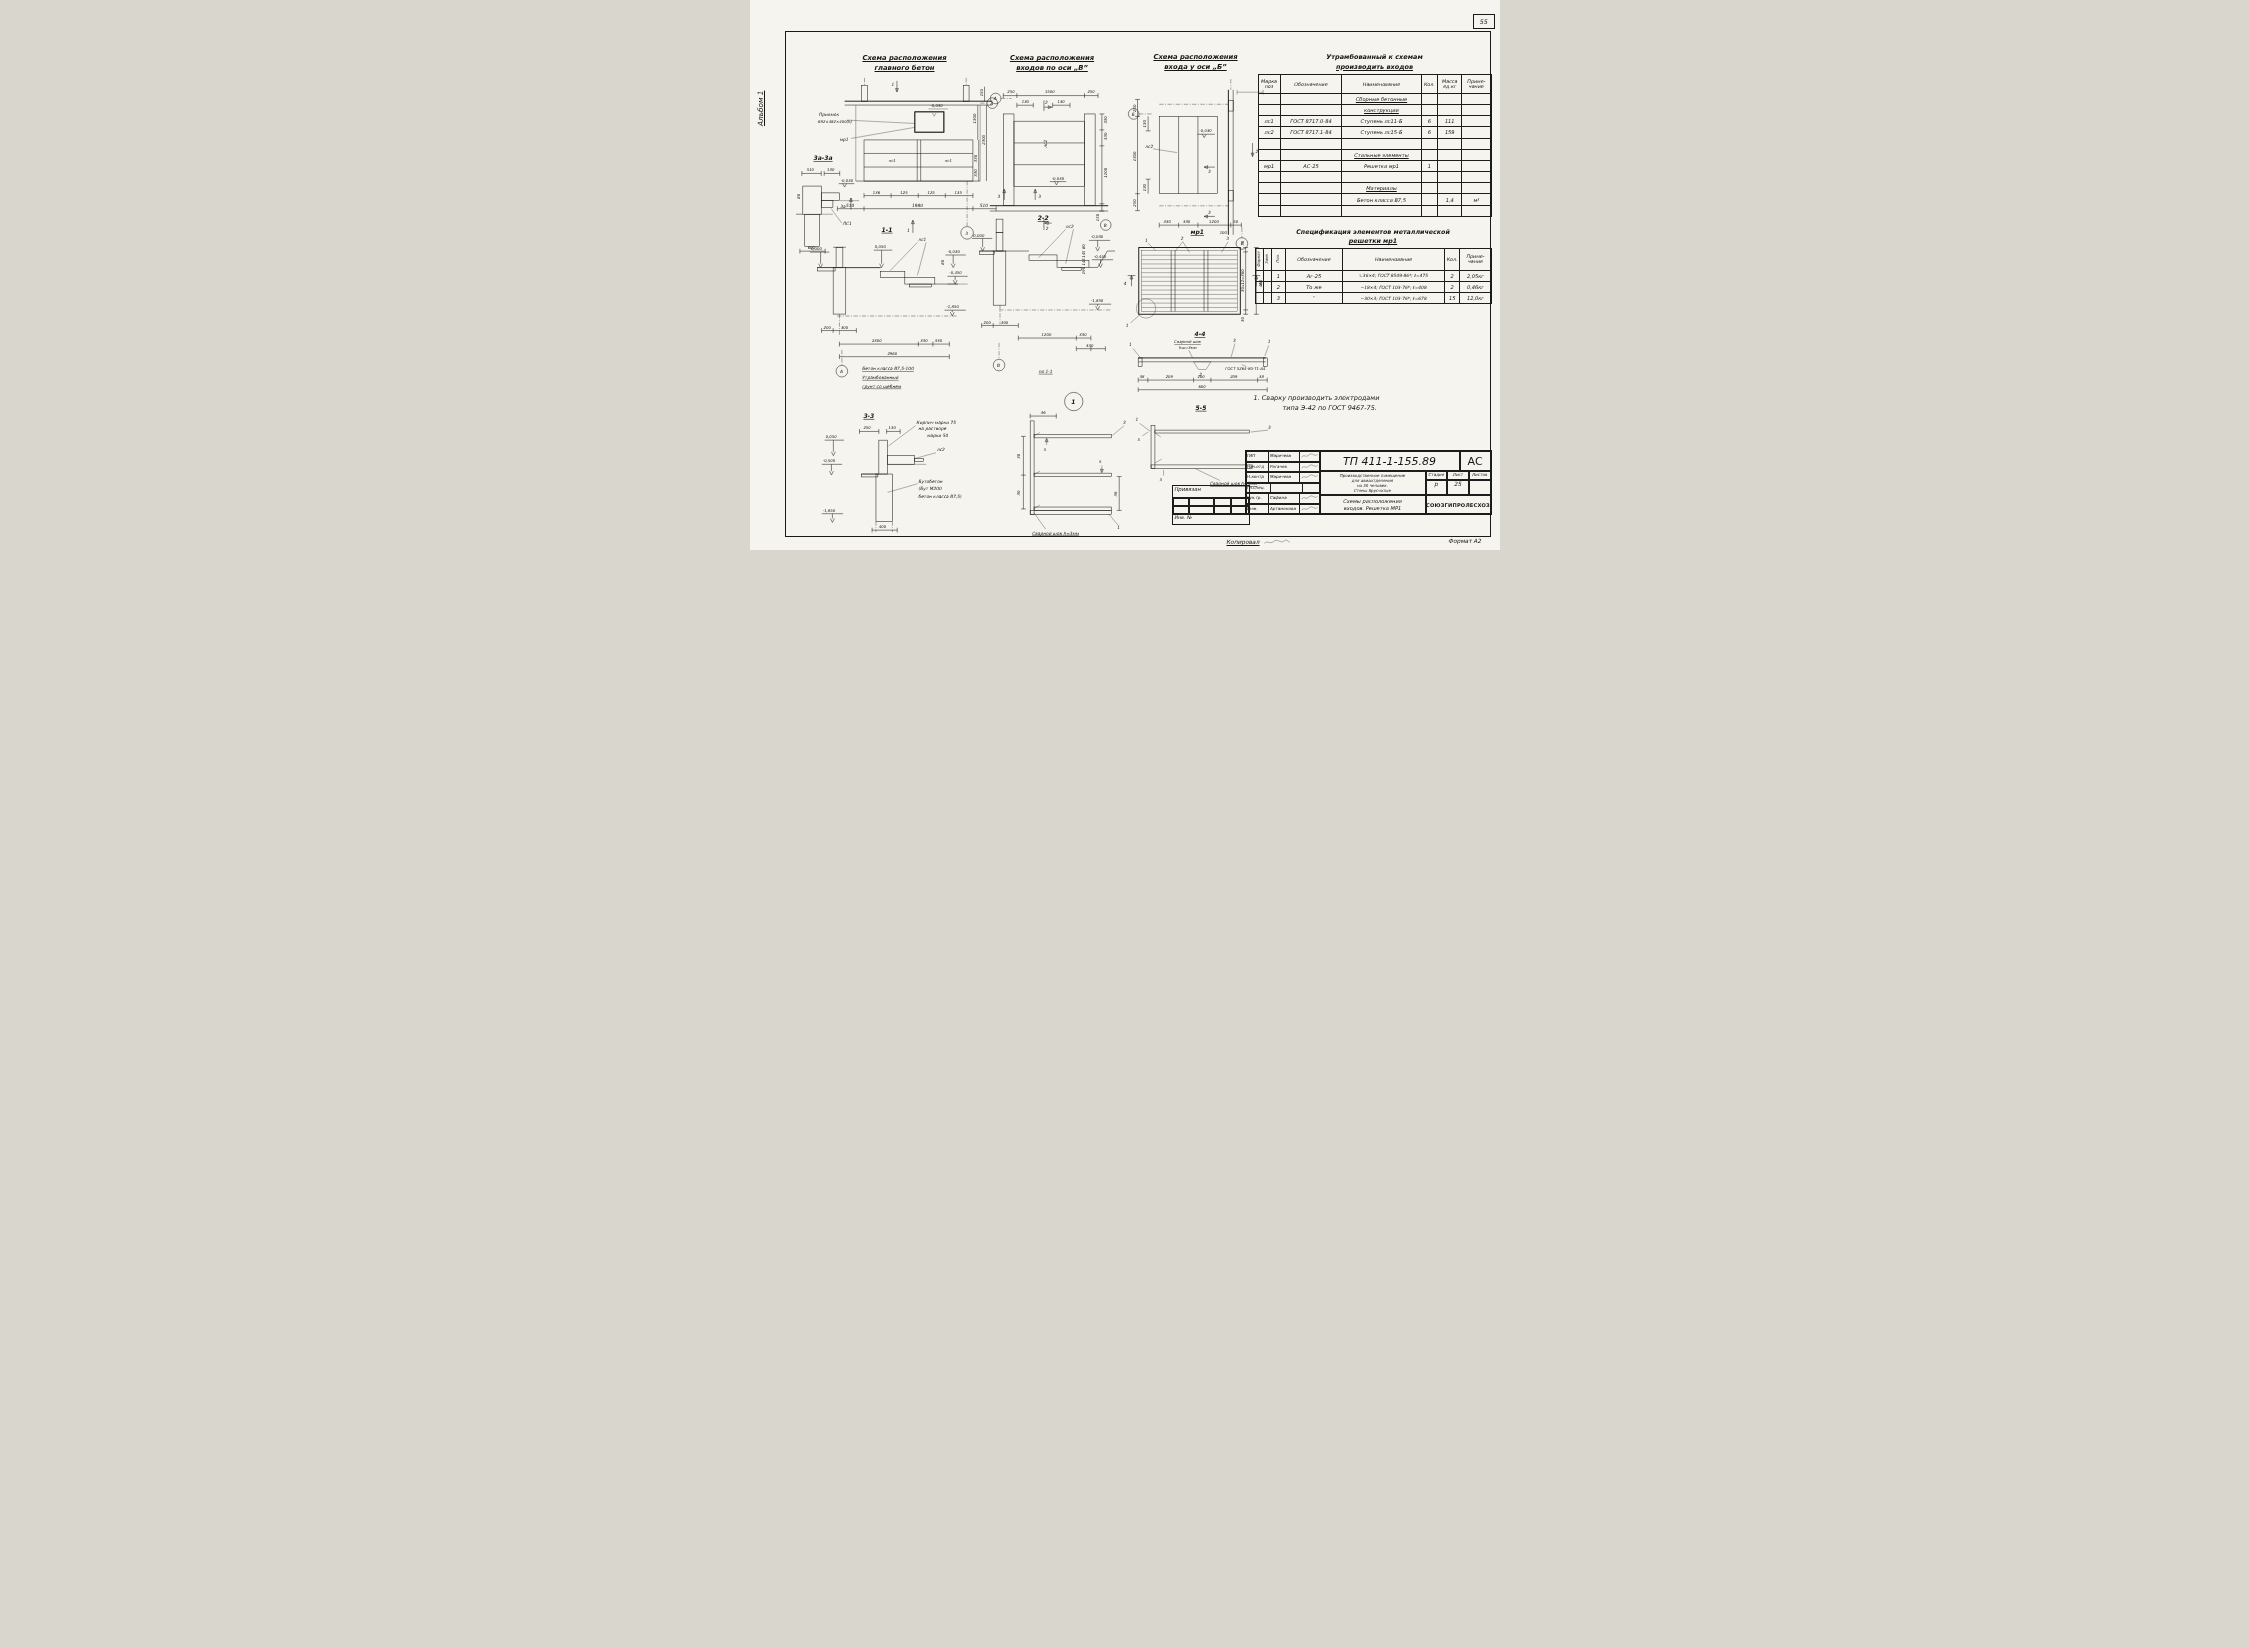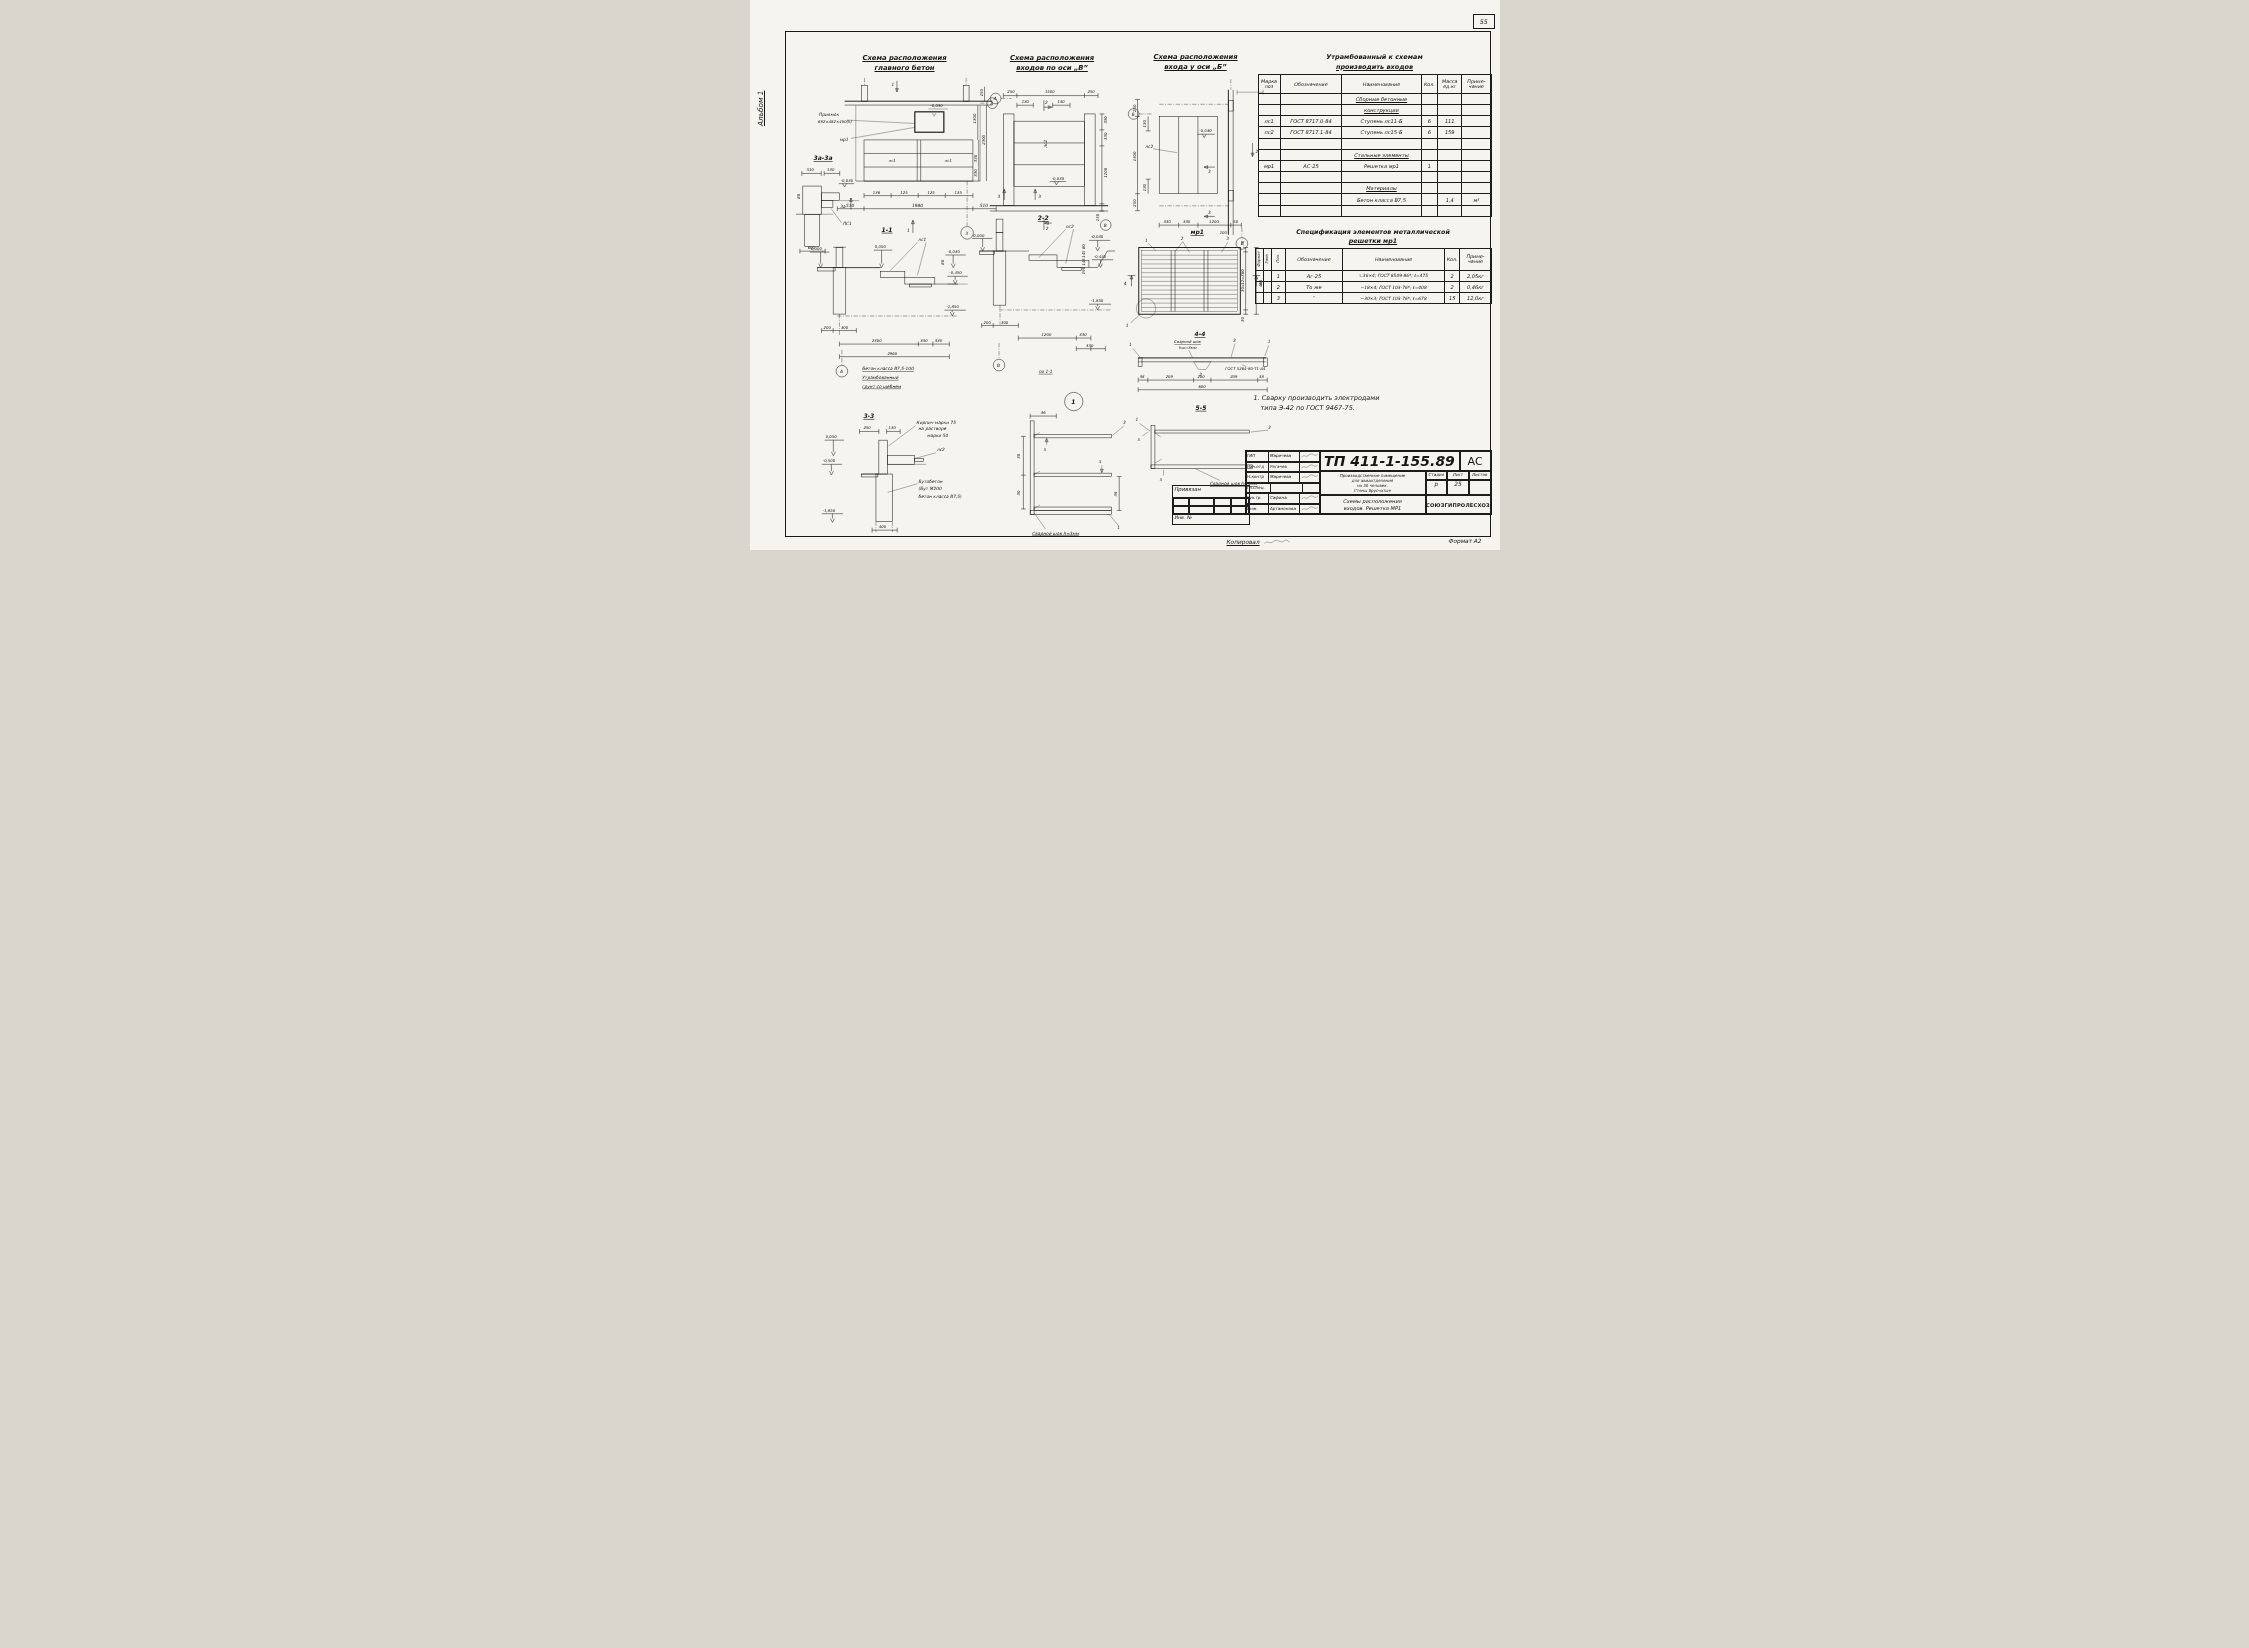--- a/index.html
+++ b/index.html
@@ -784,21 +784,21 @@
         <line x1="118" y1="243" x2="118" y2="253"></line>
         <line x1="170" y1="243" x2="170" y2="253"></line>
       <line x1="126" y1="230" x2="126" y2="252" class="dsh"></line>
         <line x1="160" y1="230" x2="160" y2="252" class="dsh"></line>
     </g>
     <text class="s" x="132" y="244">400</text>
   </svg>
 
   <div class="abs note" style="left:504px;top:393px;width:194px;">
     <span>1. Сварку производить электродами</span><br>
-    <span style="margin-left:7px;">типа Э-42 по ГОСТ 9467-75.</span>
+    <span style="margin-left:29px;">типа Э-42 по ГОСТ 9467-75.</span>
   </div>
 
   <div class="abs" style="left:508px;top:53px;width:234px;">
     <div class="hand ttl" style="font-size:6.5px;">
       <span>Утрамбованный  к  схемам</span><br>
       <span class="u">производить  входов</span>
     </div>
     <table class="spec hand" style="margin-top:1.9px;">
       <colgroup>
           <col style="width:20.4px">
@@ -1019,21 +1019,21 @@
         <span style="width:22px;border-right:0.5px solid #1d1d1d;font-size:4.1px;padding:1px 0.5px;">Инж.</span>
         <span style="width:30px;border-right:0.5px solid #1d1d1d;font-size:4.1px;padding:1px 0.5px;">Артамонова</span>
         <svg width="19.4" height="7.8" viewBox="0 0 38.9219 16">
             <path d="M3 11 C9 3 12 13 19 6 S30 11 37 5" class="thin"></path>
           </svg>
       </div>
     </div>
 
     <div style="flex:1;display:flex;flex-direction:column;">
       <div style="height:20.4px;display:flex;">
-        <div class="cell hand" style="flex:1;display:flex;align-items:center;justify-content:center;font-size:14px;font-weight:bold;">ТП 411-1-155.89</div>
+        <div class="cell hand" style="flex:1;display:flex;align-items:center;justify-content:center;font-size:11px;">ТП 411-1-155.89</div>
         <div class="cell" style="width:31px;display:flex;align-items:center;justify-content:center;">
           <span style="font-size:11px;">АС</span>
         </div>
       </div>
       <div style="height:24px;display:flex;">
         <div class="cell hand" style="flex:1;font-size:4px;text-align:center;line-height:1.25;padding-top:1px;">
           <span>Производственное помещение</span><br>
           <span>для авиаотделения</span><br>
           <span>на 30 человек.</span><br>
           <span>Стены брусчатые</span>

